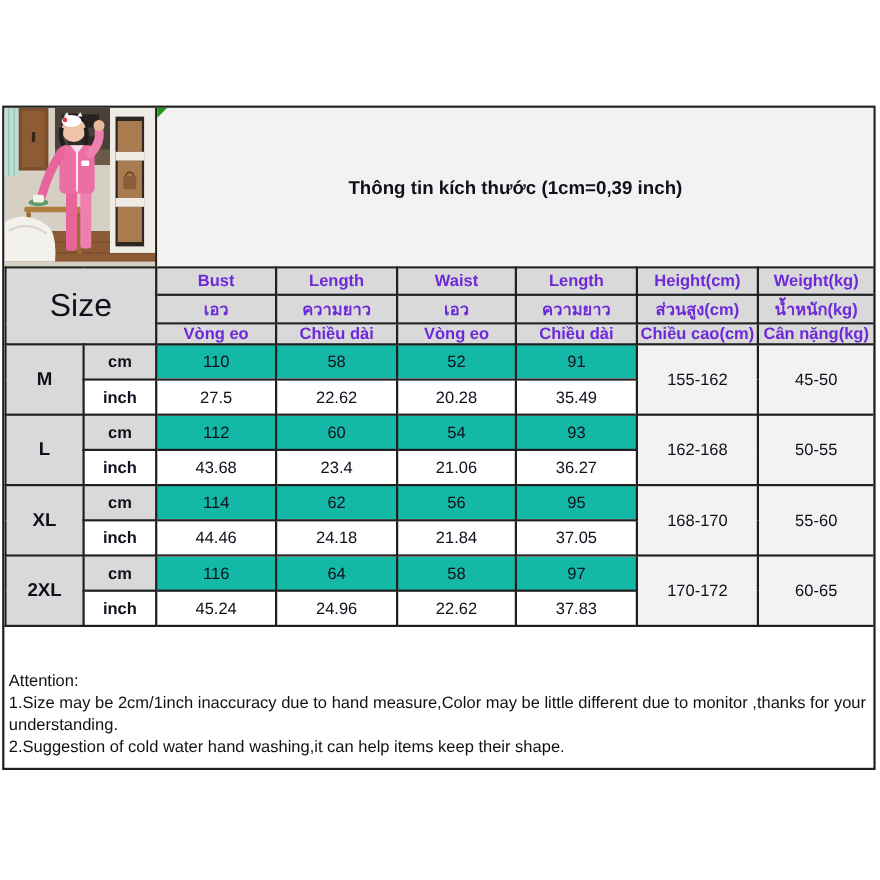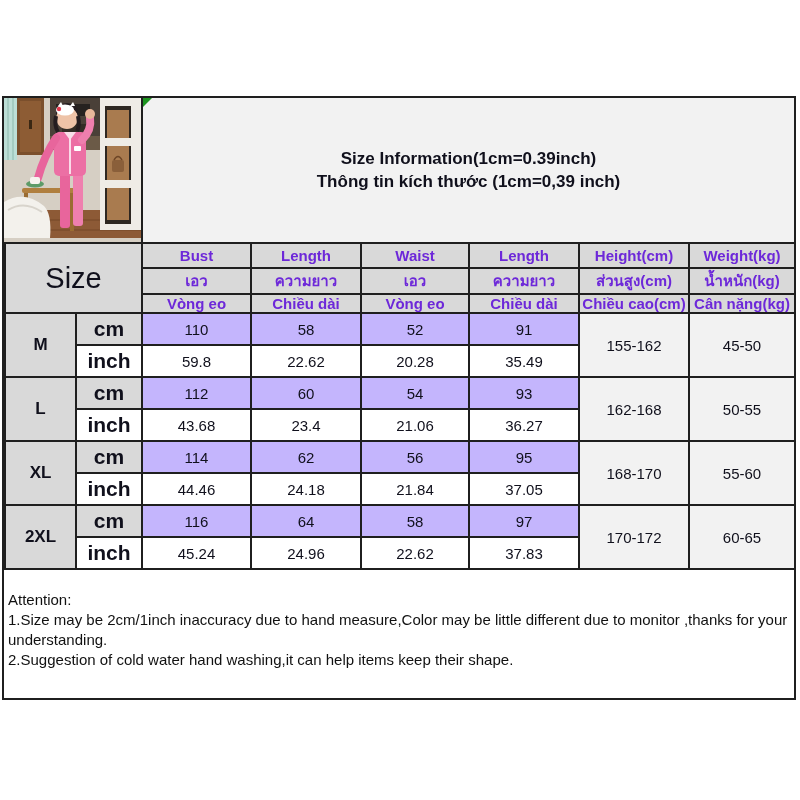--- a/index.html
+++ b/index.html
@@ -35,31 +35,32 @@
   }
   table.size-table td, table.size-table th{
     border:2px solid #1f1f1f;padding:0;text-align:center;vertical-align:middle;
     overflow:hidden;white-space:nowrap;
   }
   tr.hrow1{height:25px;} tr.hrow2{height:26px;} tr.hrow3{height:14px;}
   tr.drow{height:32px;}
   .size-big{background:#d9d9d9;font-weight:normal;font-size:29px;}
   th.col-head{background:#d9d9d9;font-weight:bold;font-size:15px;color:#6d28d9;}
   td.size-name{background:#d9d9d9;font-weight:bold;font-size:17px;}
-  td.unit{font-weight:bold;font-size:21px;margin-left:13px;}
+  td.unit{font-weight:bold;font-size:15px;margin-left:13px;}
   td.unit.cm-row{background:#d9d9d9;}
   td.unit.inch-row{background:#ffffff;}
   td.val{font-size:15px;font-weight:normal;}
-  td.val.cm-row{background:#c4b5fd;}
+  td.val.cm-row{background:#14b8a6;}
   td.val.inch-row{background:#ffffff;}
   td.range{font-size:15px;background:#f2f2f2;font-weight:normal;}
   
   .attention{
     padding:20px 4px 0 4px;font-size:15px;line-height:20px;color:#111111;
     text-align:left;
+    margin-top:20px;
   }
   .attention p{margin:0;}
 </style>
 </head>
 <body>
 
 <div class="sheet">
 
   <div class="top-row">
     <div class="photo-cell">
@@ -123,21 +124,20 @@
 
         <ellipse cx="31" cy="86" rx="9" ry="3.5" fill="#5d9b68"></ellipse>
         <rect x="26" y="79" width="10" height="7" rx="2" fill="#f6f3ee"></rect>
 
         <path d="M0 104 q20 -12 40 4 q8 8 6 32 l-46 0 z" fill="#f3f1ec"></path>
         <path d="M4 112 q16 -10 34 2" stroke="#d8d4cc" stroke-width="2" fill="none"></path>
       </svg>
     </div>
     <div class="title-cell">
       <span class="corner-marker"></span>
-      <div class="title-line">Size Information(1cm=0.39inch)</div>
       <div class="title-line">Thông tin kích thước (1cm=0,39 inch)</div>
     </div>
   </div>
 
   <table class="size-table">
     <colgroup>
       <col style="width:71px">
         <col style="width:66px">
       <col style="width:109px">
         <col style="width:110px">
@@ -178,21 +178,21 @@
         <td class="unit cm-row">cm</td>
         <td class="val cm-row">110</td>
         <td class="val cm-row">58</td>
         <td class="val cm-row">52</td>
         <td class="val cm-row">91</td>
         <td class="range" rowspan="2">155-162</td>
         <td class="range" rowspan="2">45-50</td>
       </tr>
       <tr class="drow">
         <td class="unit inch-row">inch</td>
-        <td class="val inch-row">59.8</td>
+        <td class="val inch-row">27.5</td>
         <td class="val inch-row">22.62</td>
         <td class="val inch-row">20.28</td>
         <td class="val inch-row">35.49</td>
       </tr>
 
       <tr class="drow">
         <td class="size-name" rowspan="2">L</td>
         <td class="unit cm-row">cm</td>
         <td class="val cm-row">112</td>
         <td class="val cm-row">60</td>

